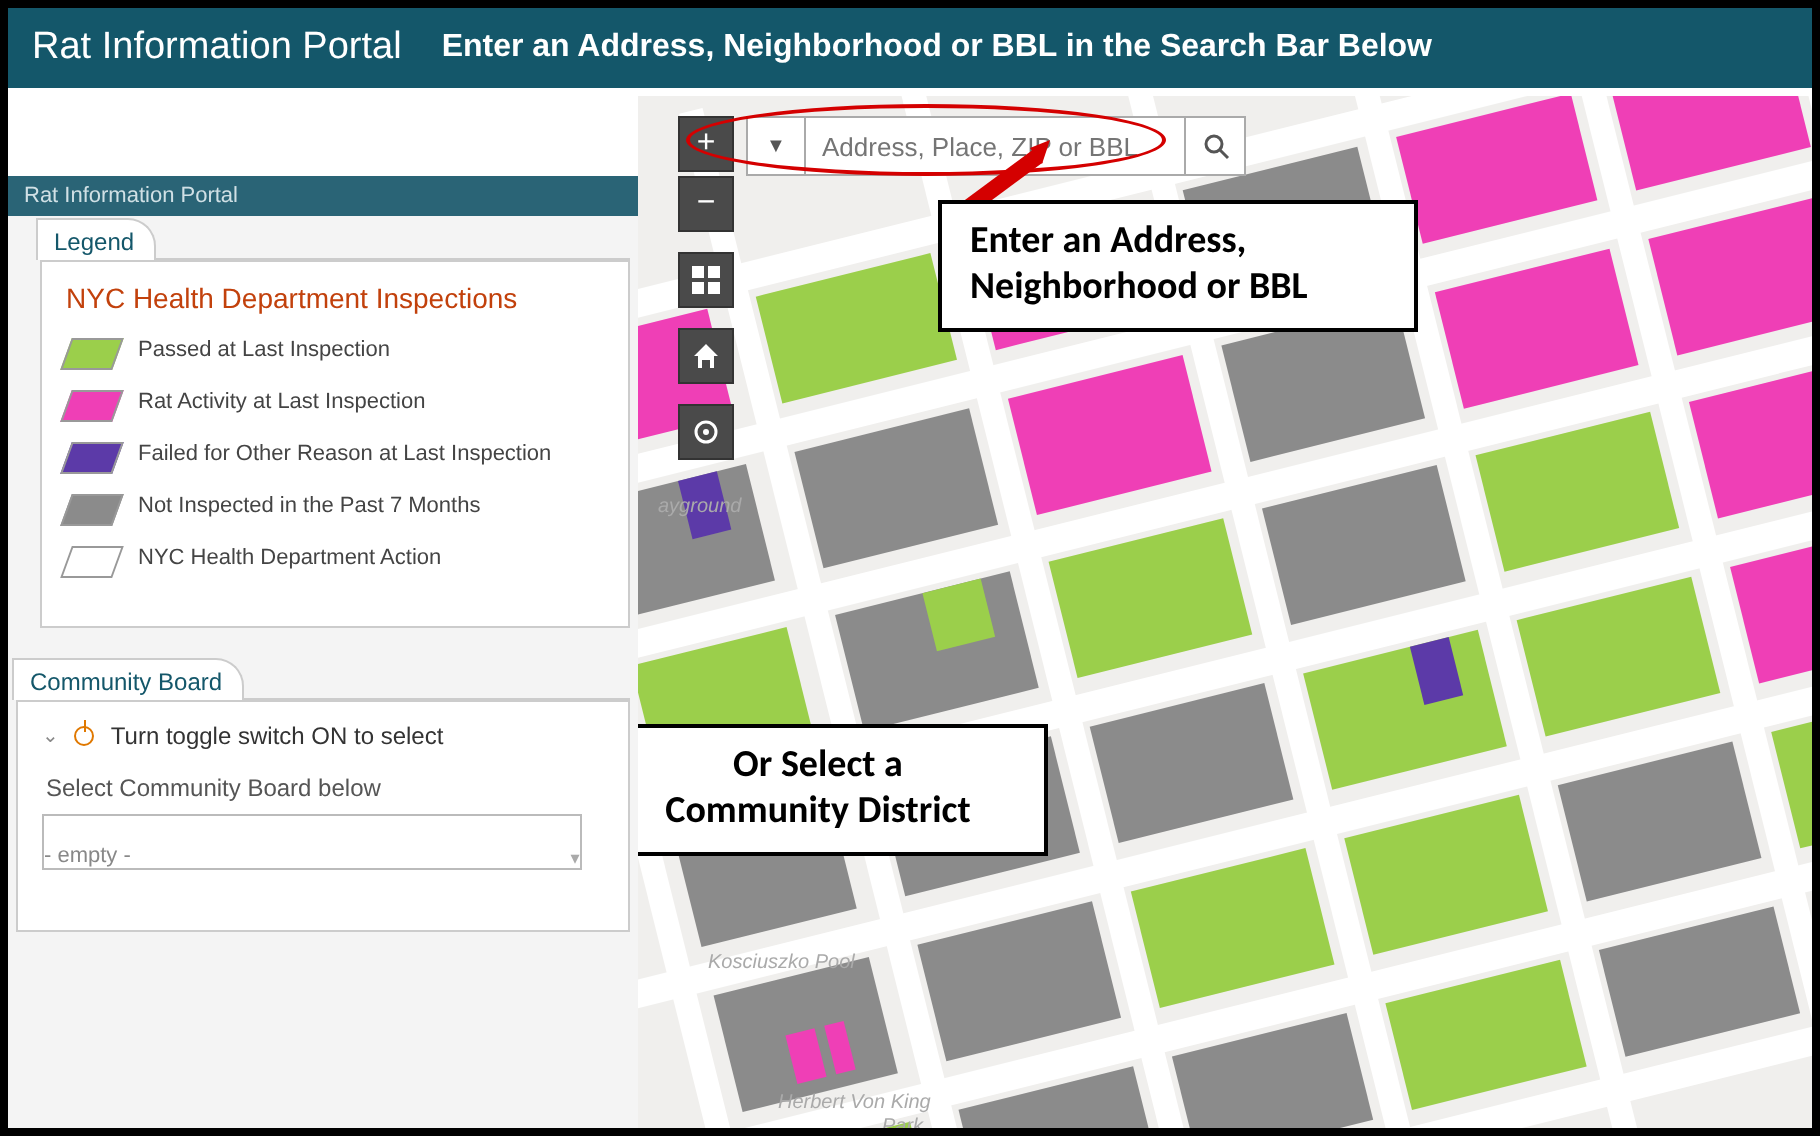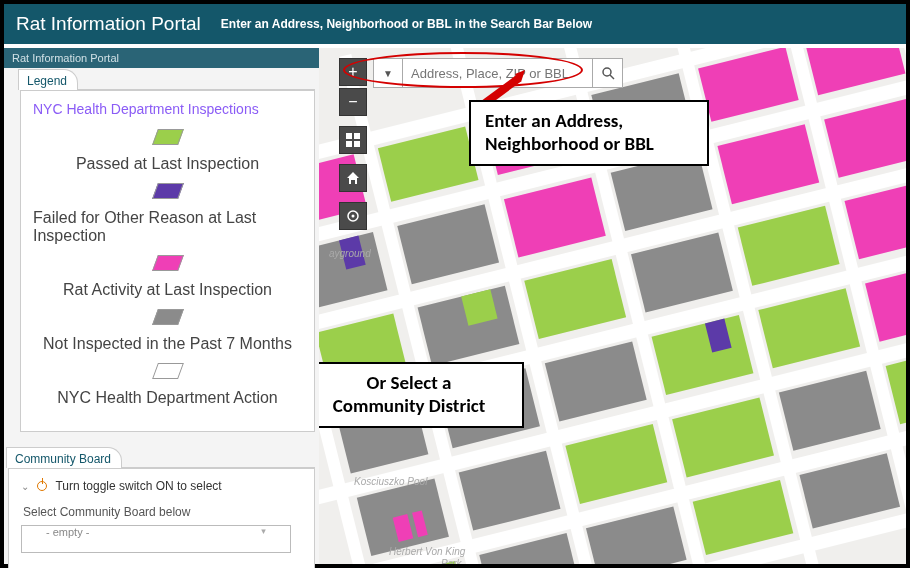--- a/index.html
+++ b/index.html
@@ -1,41 +1,41 @@
 <!DOCTYPE html>
 <html><head>
 <meta charset="utf-8">
 <style>
   * { box-sizing: border-box; margin: 0; padding: 0; }
   html, body { width: 910px; height: 568px; font-family: Arial, Helvetica, sans-serif; overflow: hidden; }
   .app { width: 910px; height: 568px; border: 4px solid #000; position: relative; background: #fff; }
   .header { background: #14576a; color: #fff; height: 40px; display: flex; align-items: center; padding: 0 12px; gap: 20px; }
   .header-title { font-size: 19px; font-weight: 400; }
-  .header-sub { font-size: 12px; font-weight: 600; }
+  .header-sub { font-size: 16px; font-weight: 600; }
   .body { position: absolute; top: 44px; left: 0; right: 0; bottom: 0; display: flex; }
   .sidebar { width: 315px; display: flex; flex-direction: column; background: #f4f4f4; }
   .top-gap { height: 40px; background: #fff; }
   .crumb-bar { background: #2a6476; color: #d0e0e5; font-size: 11px; padding: 4px 8px; }
   .panel { background: #fff; margin: 0 4px 10px 4px; border: 1px solid #ccc; }
   .panel-tab { display: inline-block; background: #fff; color: #14576a; font-size: 12px; padding: 4px 10px 2px 8px; border: 1px solid #ccc; border-bottom: none; border-radius: 0 14px 0 0; position: relative; top: 1px; margin-left: 2px; }
   .panel-body { padding: 10px 12px 14px 12px; border-top: 1px solid #ccc; }
-  .legend-title { font-size: 14px; color: #8b5cf6; margin-bottom: 12px; }
-  .legend-item { display: flex; align-items: center; gap: 10px; font-size: 16px; color: #444; margin: 10px 0; flex-direction: column; }
+  .legend-title { font-size: 14px; color: #c2410c; margin-bottom: 12px; }
+  .legend-item { display: flex; gap: 10px; font-size: 11px; color: #444; margin: 10px 0; }
   .swatch { width: 26px; height: 16px; border: 1px solid #999; flex-shrink: 0; transform: skewX(-20deg); }
   .sw-green { background: #9bcf4b; }
   .sw-magenta { background: #ef3fb6; }
   .sw-purple { background: #5c3aa8; }
   .sw-gray { background: #8b8b8b; }
   .sw-white { background: #fff; }
   .cb-row { display: flex; align-items: center; gap: 8px; font-size: 12px; color: #333; }
   .chev { font-size: 10px; color: #888; }
   .toggle-icon { width: 10px; height: 10px; border-radius: 50%; border: 1px solid #e07800; display: inline-block; position: relative; }
   .toggle-icon::after { content: ""; position: absolute; width: 1px; height: 6px; background: #e07800; top: -4px; left: 4px; }
   .cb-label { font-size: 12px; color: #555; margin: 12px 0 6px 2px; }
-  .cb-select { width: 96%; height: 28px; border: 1px solid #bbb; background: #fff; font-size: 11px; color: #888; padding: 0 24px; display: flex; align-items: flex-start; justify-content: space-between; }
+  .cb-select { width: 96%; height: 28px; border: 1px solid #bbb; background: #fff; font-size: 11px; color: #888; padding: 0 0; display: flex; align-items: flex-end; justify-content: space-between; }
   .map { flex: 1; position: relative; background: #eee; overflow: hidden; }
   .map svg.basemap { position: absolute; inset: 0; }
   .controls { position: absolute; top: 10px; left: 20px; display: flex; flex-direction: column; gap: 2px; z-index: 5; }
   .ctrl-btn { width: 28px; height: 28px; background: #4a4a4a; color: #fff; display: flex; align-items: center; justify-content: center; font-size: 16px; border: 1px solid #333; cursor: pointer; }
   .ctrl-gap { height: 6px; }
   .searchbar { position: absolute; top: 10px; left: 54px; display: flex; align-items: stretch; height: 30px; z-index: 5; }
   .search-dd { width: 30px; background: #fff; border: 1px solid #aaa; display: flex; align-items: center; justify-content: center; font-size: 10px; color: #555; cursor: pointer; }
   .search-input { width: 190px; border: 1px solid #aaa; border-left: none; padding: 0 8px; font-size: 13px; color: #888; background: #fff; }
   .search-btn { width: 30px; border: 1px solid #aaa; border-left: none; background: #fff; display: flex; align-items: center; justify-content: center; cursor: pointer; }
   .callout { position: absolute; background: #fff; border: 2px solid #000; padding: 8px 14px; font-family: Calibri, Arial, sans-serif; font-size: 19px; font-weight: 600; line-height: 1.2; z-index: 10; }
@@ -65,26 +65,26 @@
       <div style="margin-top:0;padding-left:12px;">
         <span class="panel-tab">Legend</span>
         <div class="panel">
           <div class="panel-body">
             <div class="legend-title">NYC Health Department Inspections</div>
             <div class="legend-item">
               <span class="swatch sw-green"></span>
               <span>Passed at Last Inspection</span>
             </div>
             <div class="legend-item">
+              <span class="swatch sw-magenta"></span>
+              <span>Rat Activity at Last Inspection</span>
+            </div>
+            <div class="legend-item">
               <span class="swatch sw-purple"></span>
               <span>Failed for Other Reason at Last Inspection</span>
-            </div>
-            <div class="legend-item">
-              <span class="swatch sw-magenta"></span>
-              <span>Rat Activity at Last Inspection</span>
             </div>
             <div class="legend-item">
               <span class="swatch sw-gray"></span>
               <span>Not Inspected in the Past 7 Months</span>
             </div>
             <div class="legend-item">
               <span class="swatch sw-white"></span>
               <span>NYC Health Department Action</span>
             </div>
           </div>

